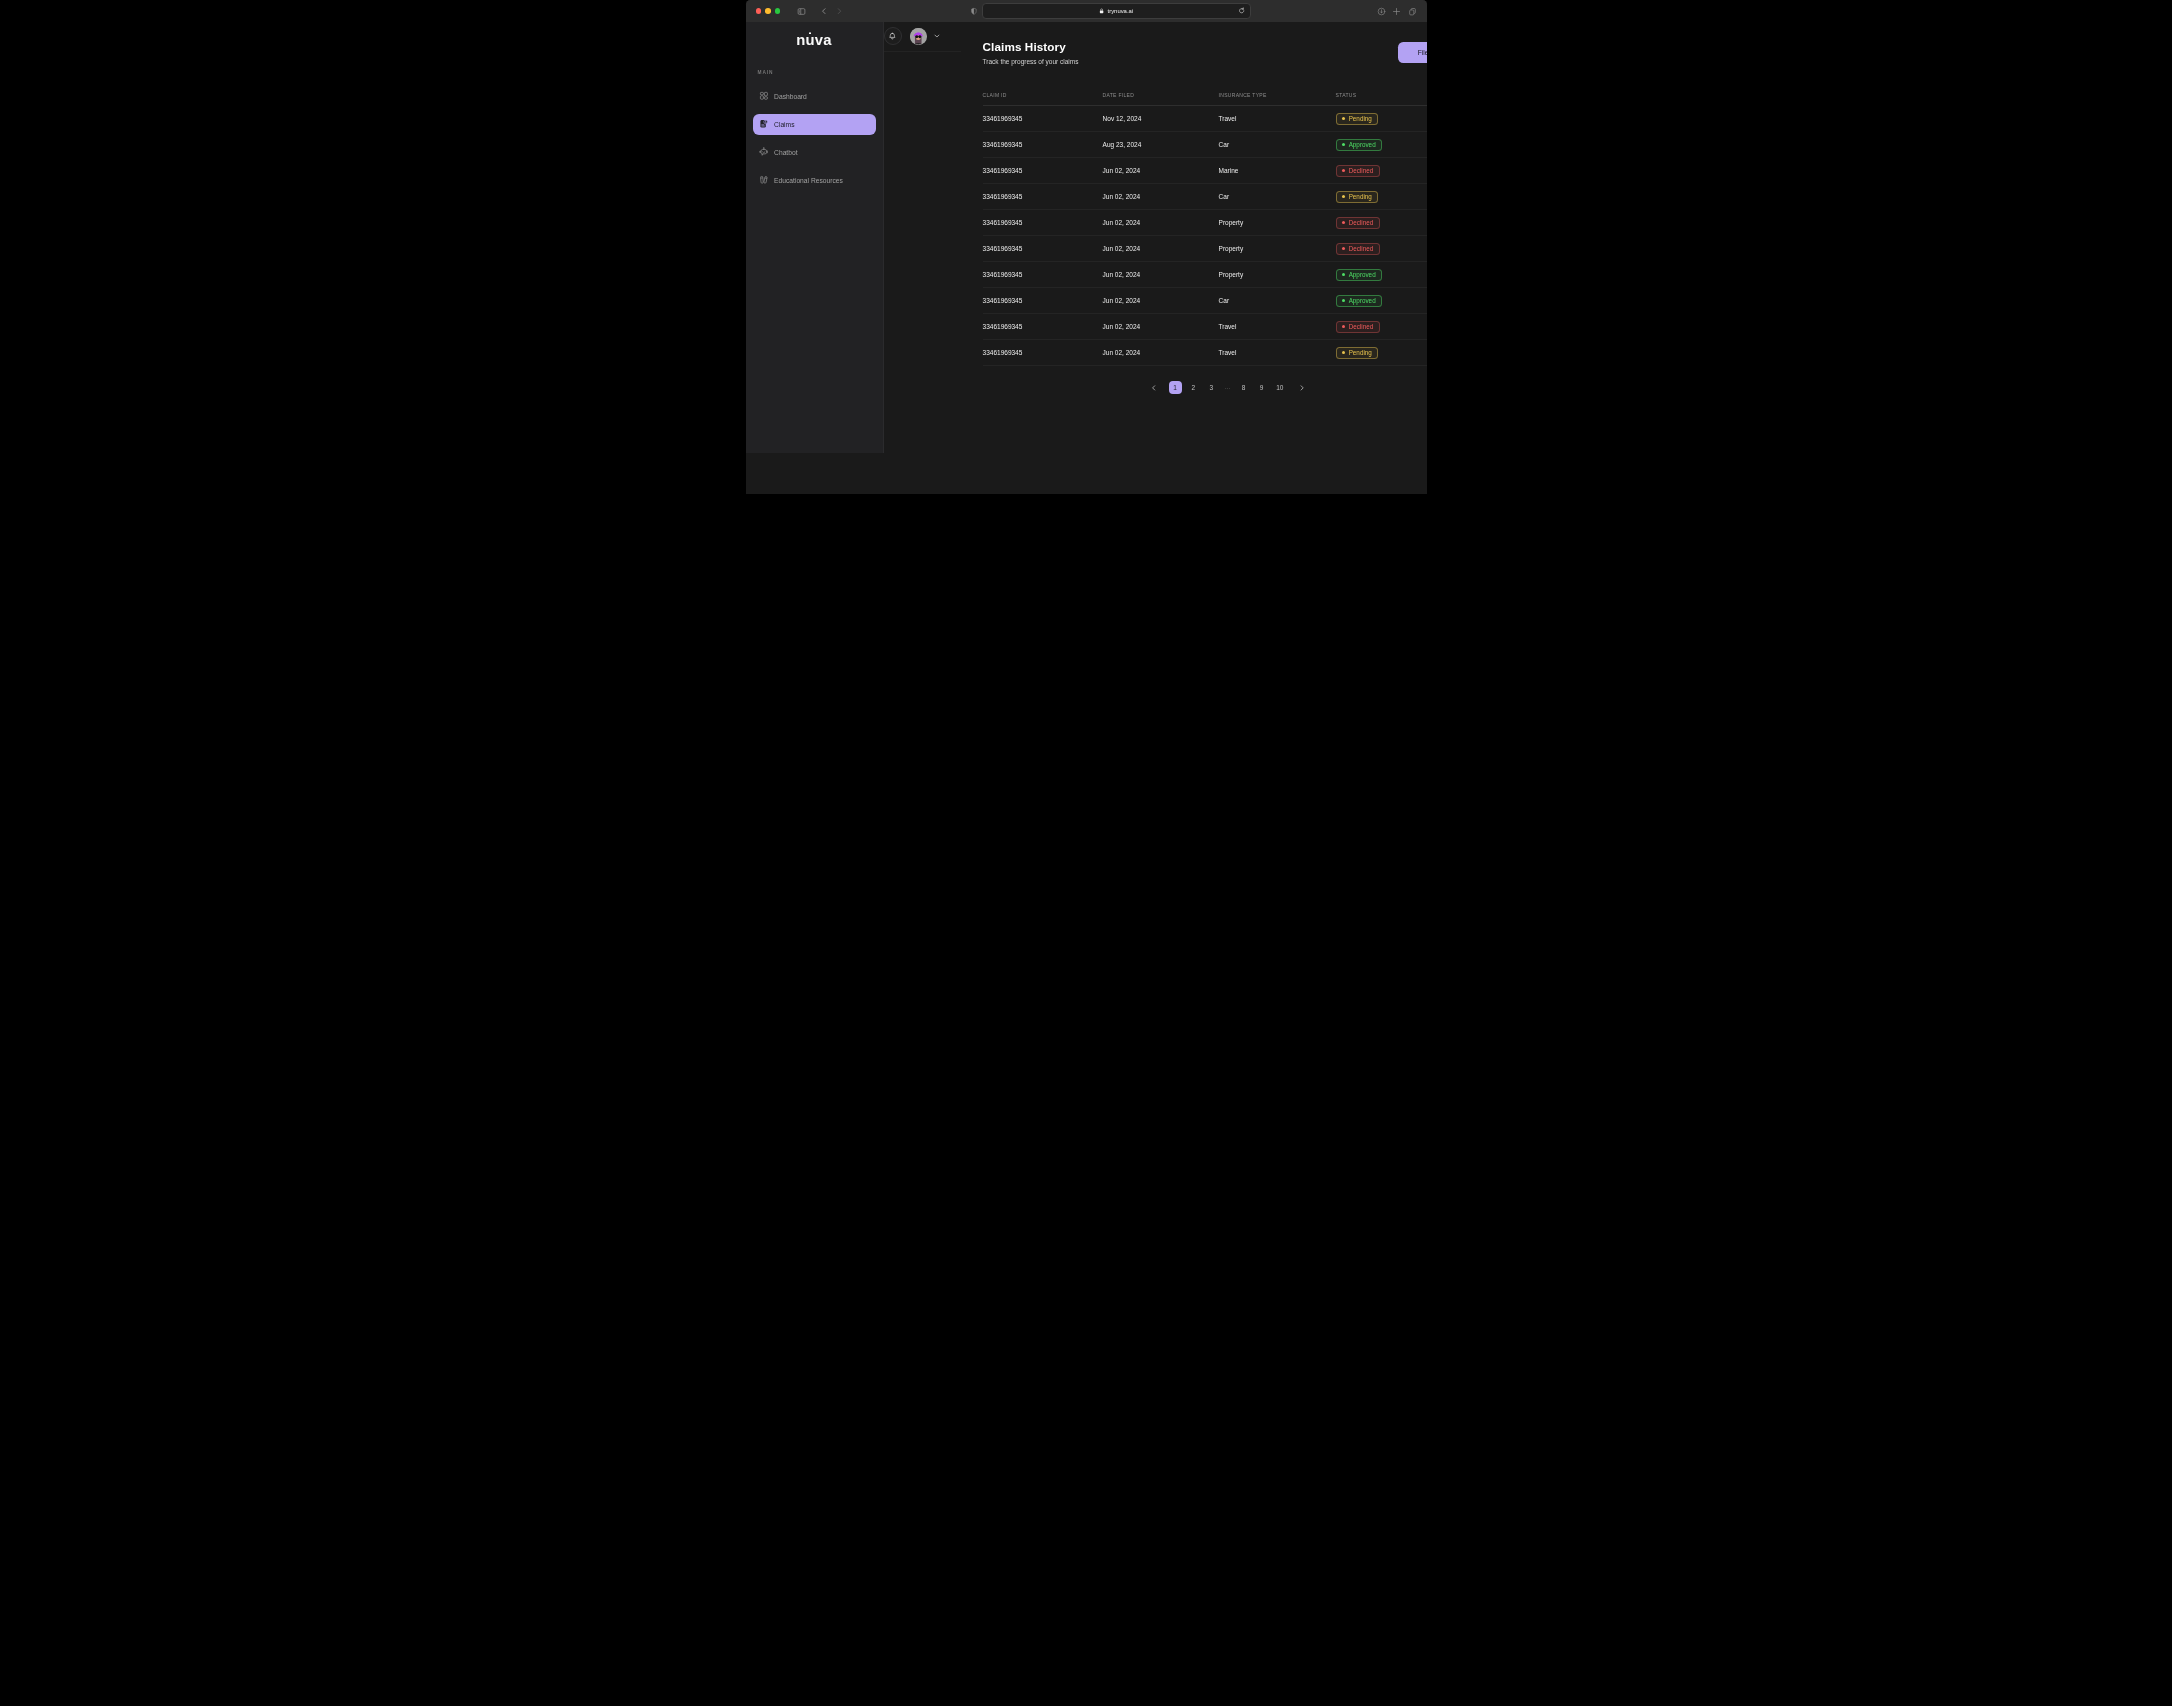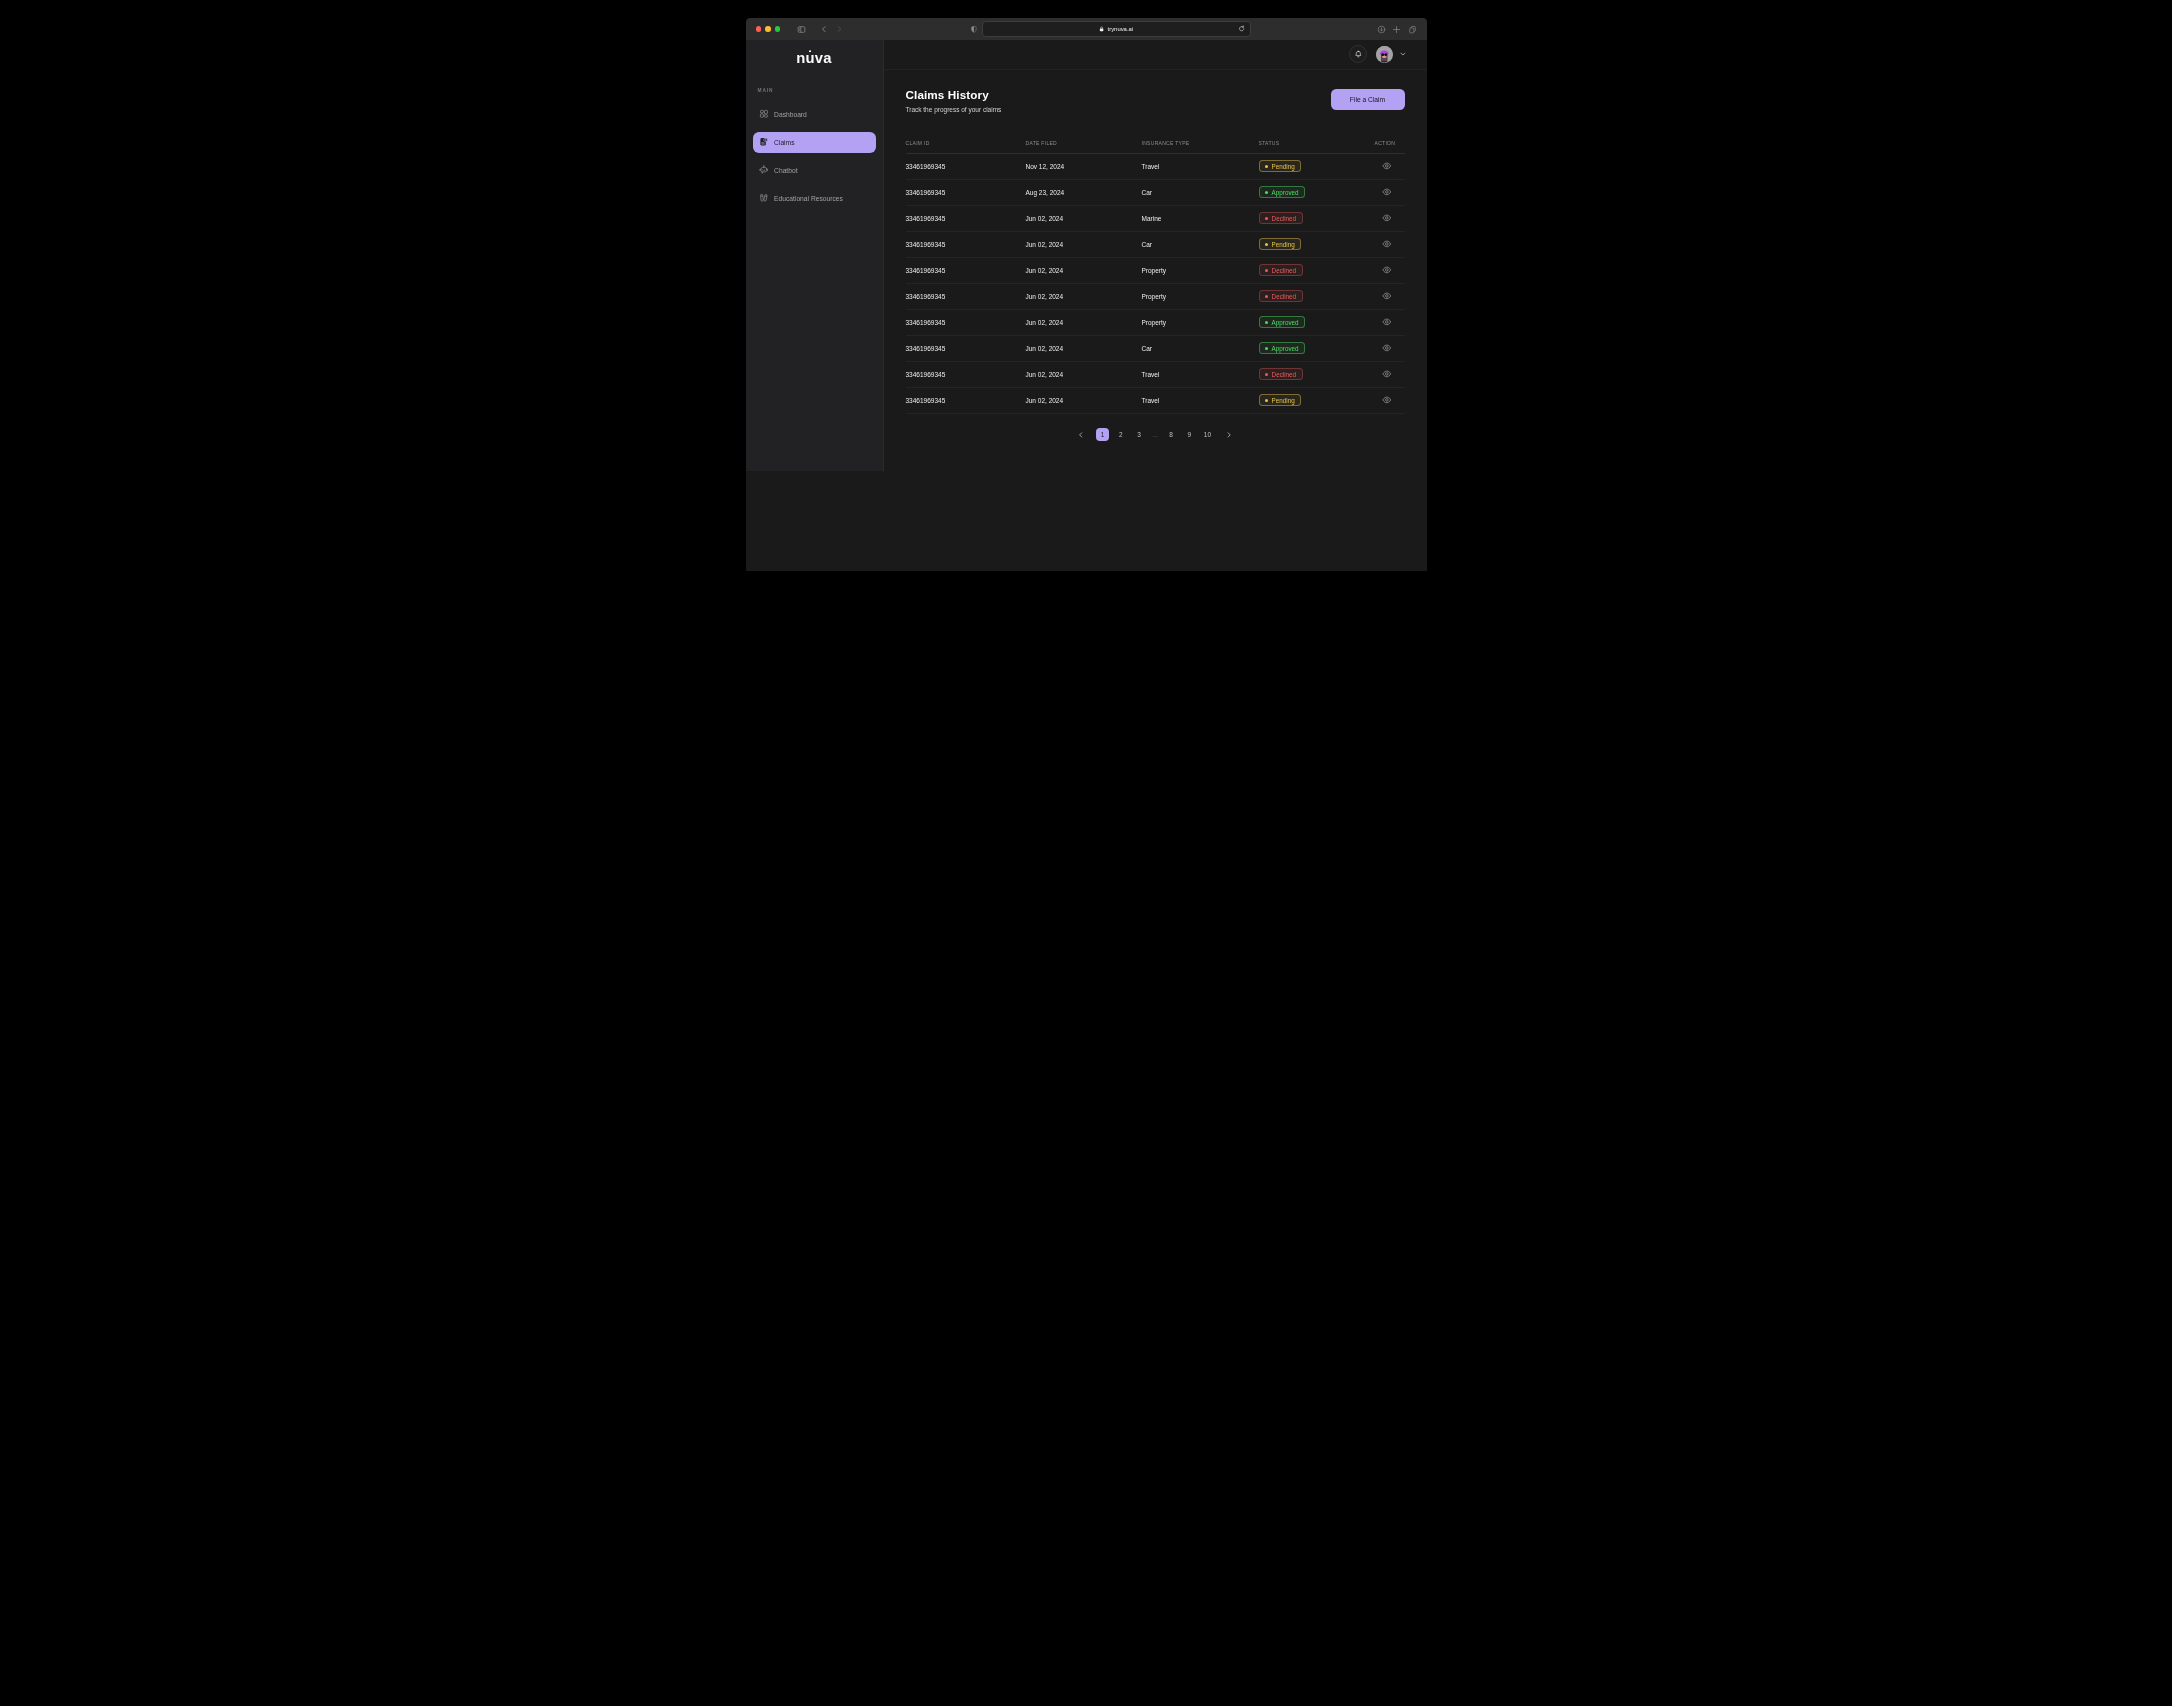--- a/index.html
+++ b/index.html
@@ -1,18 +1,18 @@
 <!DOCTYPE html>
 <html style="font-size:7px"><head>
 <meta charset="utf-8">
 <style>
   * { margin:0; padding:0; box-sizing:border-box; }
   html,body { background:#000; }
   body { font-family:"Liberation Sans", sans-serif; }
-  .screen { width:681px; height:553px; margin:18px auto; overflow:hidden; position:relative;
+  .screen { width:681px; height:494px; margin:0 auto; overflow:hidden; position:relative;
             background:#1a1a1a; border-radius:4.3px 4.3px 0 0; }
 
   
   .chrome { height:22px; background:#2d2d2d; display:flex; align-items:center; position:relative; }
   .traffic { display:flex; gap:3.9px; margin-left:10.4px; }
   .light { width:5.6px; height:5.6px; border-radius:50%; }
   .chrome-ic { display:inline-flex; align-items:center; justify-content:center; background:none; border:none; cursor:default; }
   .toggle { margin-left:16.5px; }
   .navarrows { display:flex; gap:7px; margin-left:14px; }
   .chrome-center { flex:1; display:flex; align-items:center; justify-content:center; gap:4.3px; }
@@ -25,21 +25,21 @@
   .app { display:flex; height:431px; }
   .sidebar { width:138px; background:#222224; border-right:0.4px solid #2b2b2d; flex-shrink:0; }
   .logo { margin-top:10.4px; text-align:center; color:#fafafa; font-size:14.8px; font-weight:700; letter-spacing:0.2px; }
   .section-label { margin:22px 0 0 12px; color:#757575; font-size:4.8px; letter-spacing:0.9px; font-weight:600; }
   .nav { margin:10.4px 7px 0; display:flex; flex-direction:column; gap:7px; }
   .nav-item { height:21px; border-radius:6px; display:flex; align-items:center; padding-left:6px; gap:5.2px;
               color:#a2a2a2; font-size:6.7px; cursor:pointer; background:transparent; border:none; text-align:left; }
   .nav-item .nic { width:10.4px; height:10.4px; flex-shrink:0; display:inline-flex; }
   .nav-item.active { background:#b3a2f3; color:#1c1c26; font-weight:500; }
 
-  .main { flex:1; display:flex; flex-direction:column; }
+  .main { flex:1; display:flex; }
   .topbar { height:29.5px; border-bottom:0.4px solid #232323; display:flex; align-items:center;
             justify-content:flex-end; padding-right:20px; gap:8.7px; }
   .bell-btn { width:18px; height:18px; border-radius:50%; border:0.4px solid #303032; background:#1d1d1d;
               display:flex; align-items:center; justify-content:center; cursor:pointer; }
   .avatar { width:16.5px; height:16.5px; border-radius:50%; overflow:hidden; cursor:pointer; background:#a3a3a3; display:block; border:none; padding:0; }
   .caret-btn { background:none; border:none; display:flex; cursor:pointer; margin-left:-2.6px; }
 
   .content { padding:0 22px; flex:1; }
   .page-head { margin-top:18px; position:relative; }
   .page-title { color:#ffffff; font-size:11.7px; font-weight:700; letter-spacing:0.1px; }

